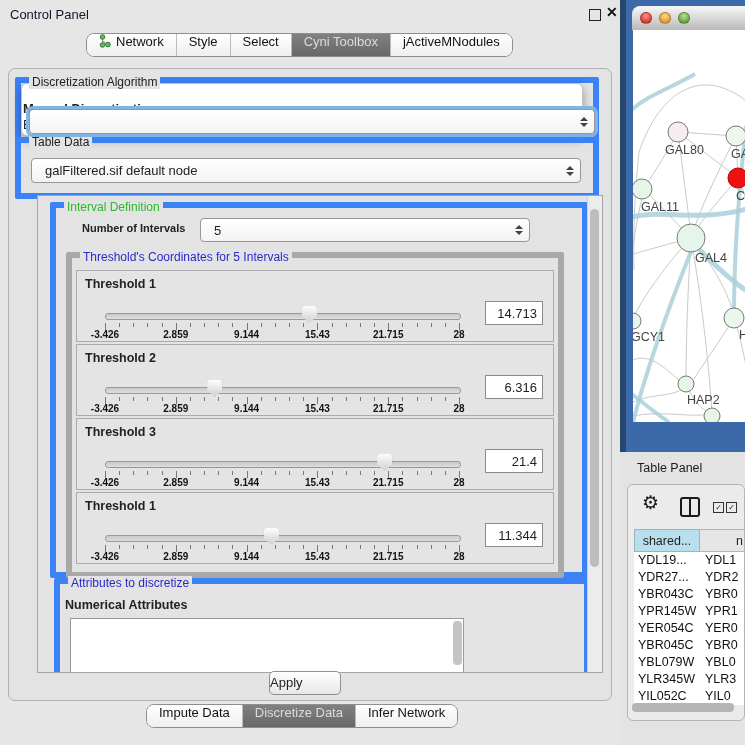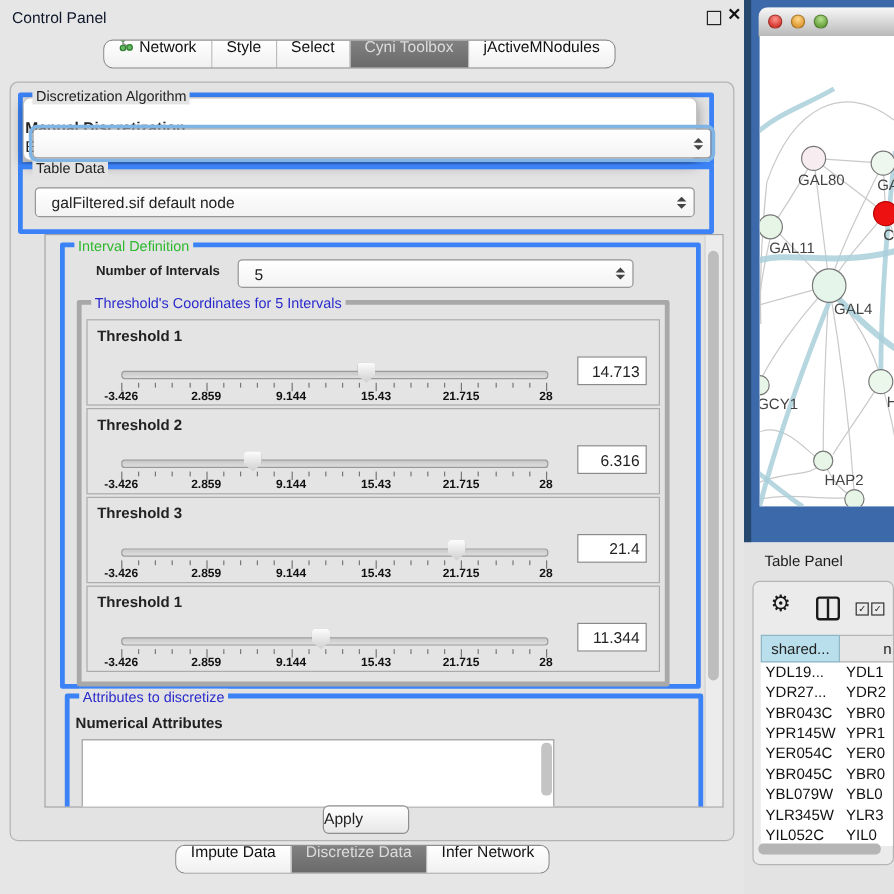--- a/index.html
+++ b/index.html
@@ -5,28 +5,28 @@
   html,body{margin:0;padding:0;}
   body{width:745px;height:745px;overflow:hidden;background:#e6e6e6;
        font-family:"Liberation Sans",sans-serif;color:#222;position:relative;}
   .abs{position:absolute;}
   
   .cp-title{left:10px;top:7px;font-size:13px;color:#0f172a;}
   .float-icon{left:589px;top:9px;width:10px;height:10px;border:1.5px solid #222;}
   .close-icon{left:606px;top:4px;font-size:14px;font-weight:bold;color:#111;}
   .tabbar{display:flex;border:1px solid #8e8e8e;border-radius:8px;overflow:hidden;
           background:#fff;height:22px;font-size:13px;color:#111;}
-  .tab{display:flex;align-items:flex-end;gap:5px;padding:12px 12px;background:linear-gradient(#ffffff,#efefef);white-space:nowrap;}
+  .tab{display:flex;align-items:flex-start;gap:5px;padding:0 12px;background:linear-gradient(#ffffff,#efefef);white-space:nowrap;}
   .tab + .tab{border-left:1px solid #bdbdbd;}
   .tab.selected{background:linear-gradient(#818181,#686868);color:#dcdcdc;}
   #top-tabs{left:86px;top:33px;}
   #bottom-tabs{left:146px;top:704px;}
   .outer-panel{left:8px;top:68px;width:602px;height:631px;background:#e3e3e3;
                border:1px solid #b2b2b2;border-radius:7px;}
-  .group{position:absolute;border:4px solid #3b82f6;border-radius:2px;}
+  .group{position:absolute;border:6px solid #3b82f6;border-radius:2px;}
   .gtitle{position:absolute;top:-8px;left:8px;background:#e3e3e3;padding:0 3px;font-size:12px;white-space:nowrap;}
   .alg-group{left:6px;top:8px;width:572px;height:54px;}
   .combo{position:absolute;display:flex;align-items:center;background:linear-gradient(#ffffff,#f3f3f3);
          border:1px solid #979797;border-radius:4px;font-size:13px;padding:0 6px;box-sizing:border-box;}
   .combo .val{padding-left:7px;}
   .stepper{margin-left:auto;display:flex;flex-direction:column;gap:2px;align-items:center;}
   .stepper i{width:0;height:0;border-left:4px solid transparent;border-right:4px solid transparent;display:block;}
   .stepper .up{border-bottom:4px solid #444;}
   .stepper .dn{border-top:4px solid #444;}
   .alg-combo{left:8px;top:26px;width:566px;height:25px;box-shadow:0 0 0 3px #7fb4e4;z-index:1;}

